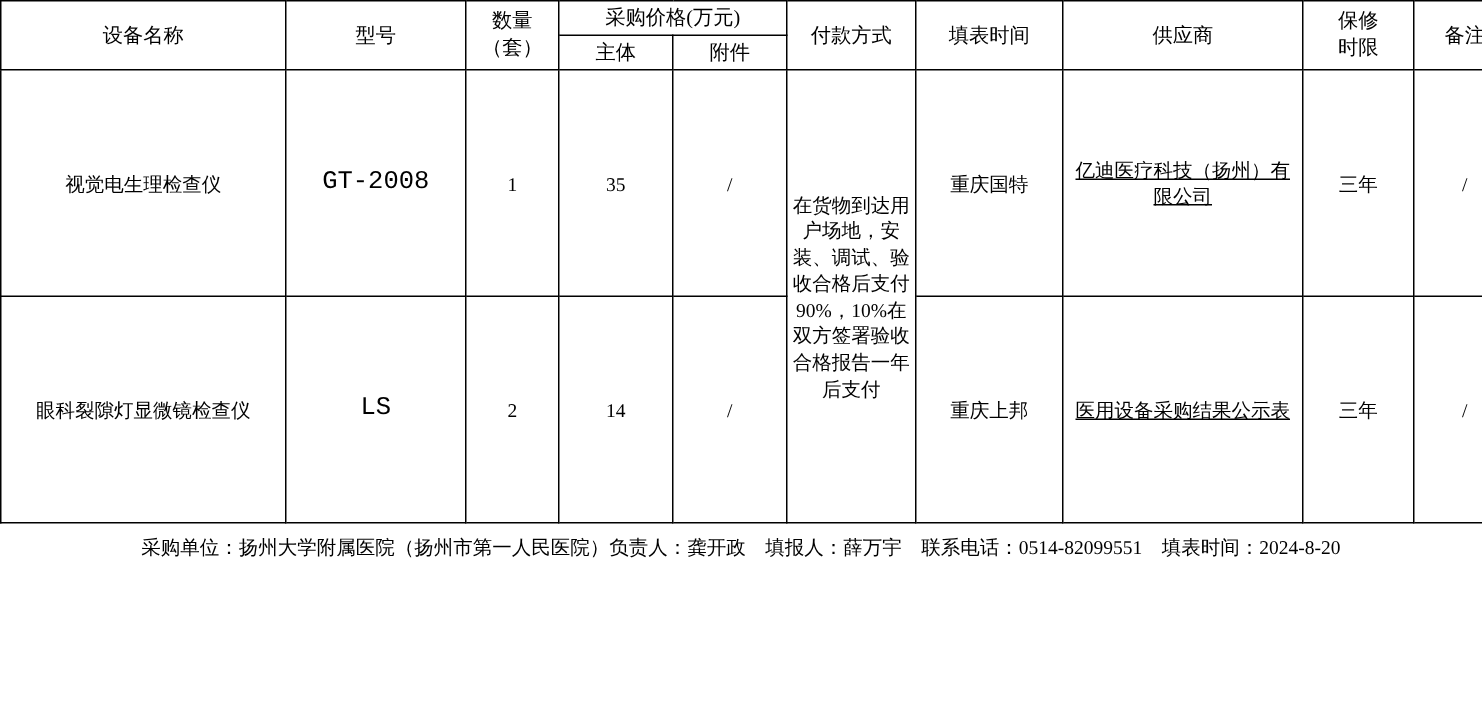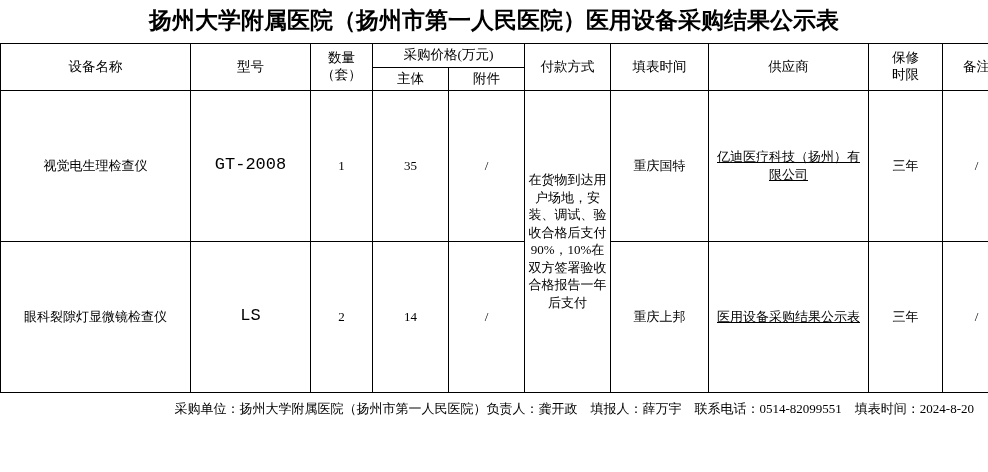--- a/index.html
+++ b/index.html
@@ -79,34 +79,33 @@
     text-decoration: underline;
   }
   .mono {
     font-family: "Liberation Mono", "DejaVu Sans Mono", monospace;
     font-size: 17px;
   }
   .footer {
     width: 960px;
     margin: 0 auto;
     font-size: 13px;
-    text-align: right;
+    text-align: center;
     padding-top: 7px;
     line-height: 1.4;
     font-family: "Liberation Serif", "DejaVu Serif", serif;
   }
   .footer span { white-space: nowrap; }
   .sp { display: inline-block; width: 13px; }
 </style>
 </head>
 <body>
 
 <div class="page">
 
-  <div class="doc-title">扬州大学附属医院（扬州市第一人民医院）医用设备采购结果公示表</div>
 
   <table class="main">
     <colgroup>
       <col class="h-name">
       <col class="h-model">
       <col class="h-qty">
       <col class="h-sub">
       <col class="h-sub">
       <col class="h-pay">
       <col class="h-maker">

